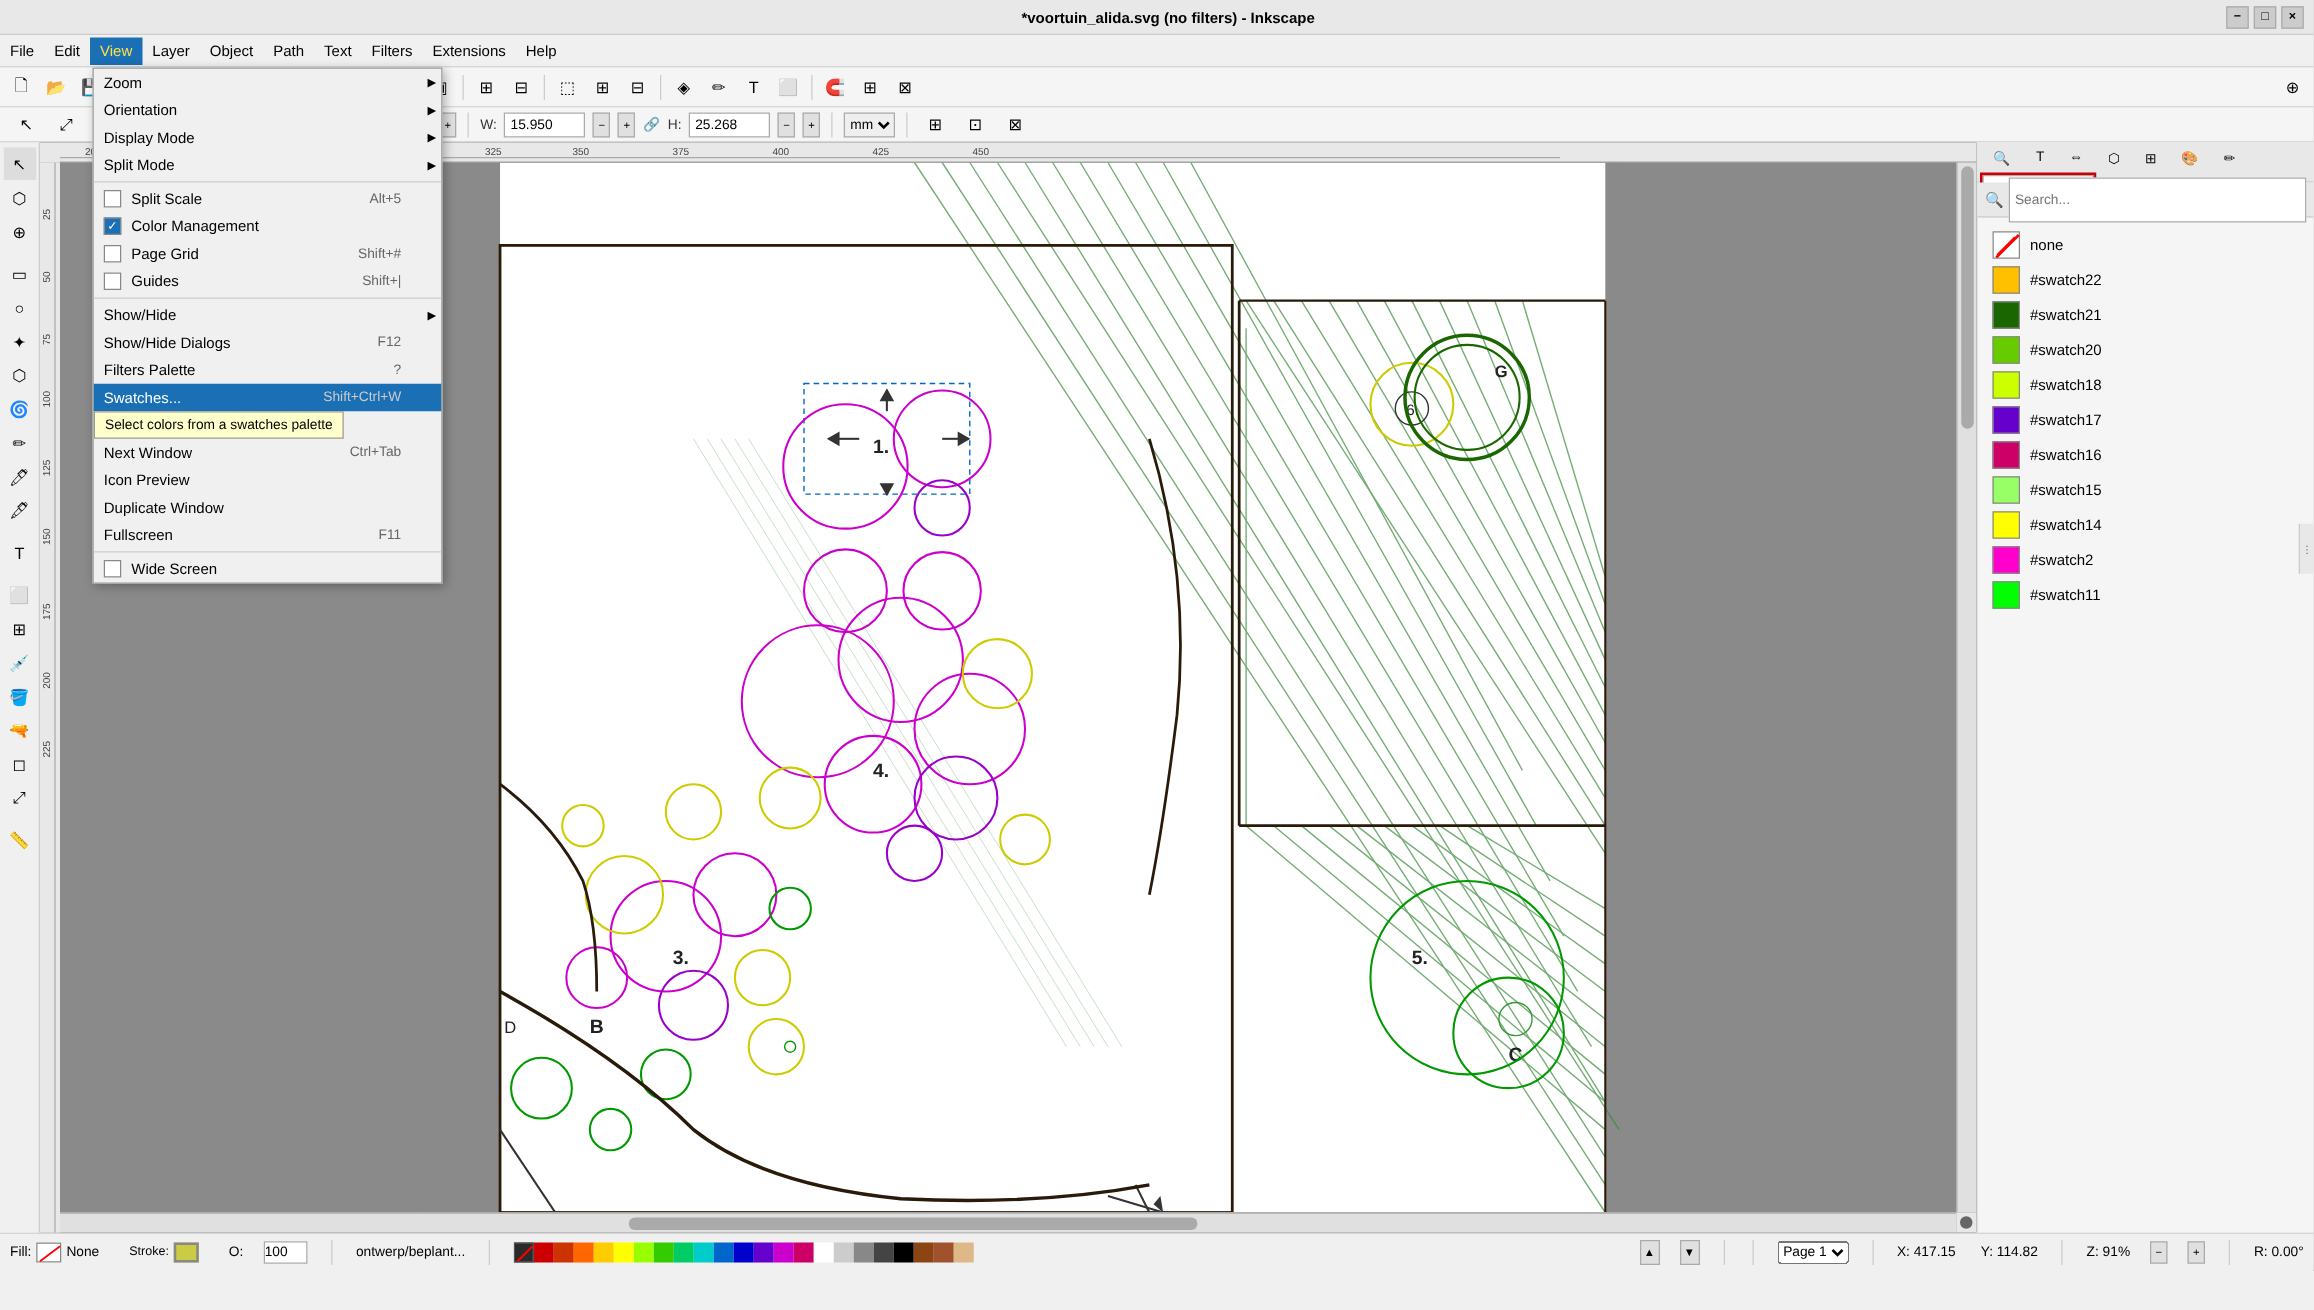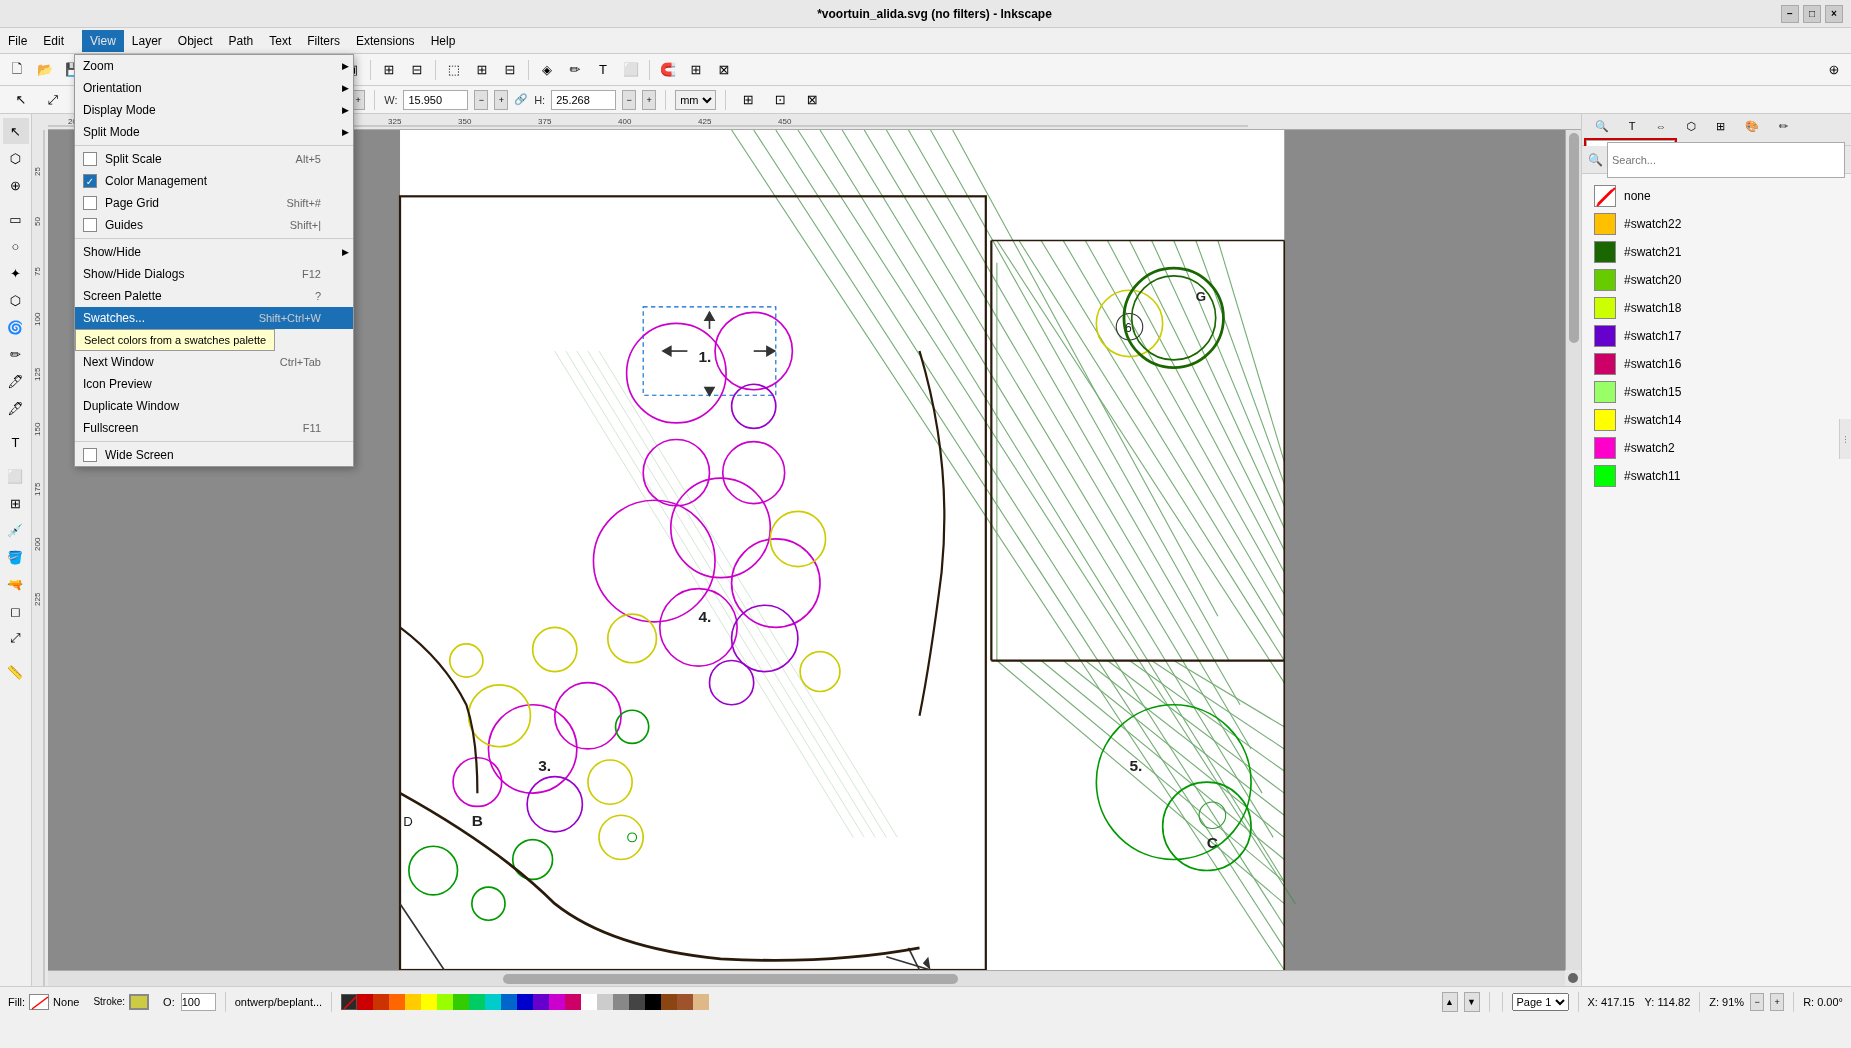--- a/index.html
+++ b/index.html
@@ -26,21 +26,21 @@
       background: #f0f0f0;
       display: flex;
       align-items: center;
       border-bottom: 1px solid #ccc;
     }
     .menu-item {
       padding: 4px 8px;
       cursor: pointer;
       font-size: 12px;
     }
-    .menu-item.active { background: #1a6fb5; color: #e5e5e5; margin-left: 10px; }
+    .menu-item.active { background: #1a6fb5; color: #fde047; }
 
     
     #toolbar {
       height: 32px;
       background: #f5f5f5;
       border-bottom: 1px solid #ccc;
       display: flex;
       align-items: center;
       padding: 0 4px;
       gap: 2px;
@@ -199,21 +199,21 @@
     .swatch-label { font-size: 12px; }
 
     
     #statusbar {
       height: 32px;
       background: #f0f0f0;
       border-top: 1px solid #ccc;
       display: flex;
       align-items: center;
       padding: 0 8px;
-      gap: 6px;
+      gap: 16px;
       font-size: 11px;
     }
 
     
     #dropdown-menu {
       position: fixed;
       top: 54px;
       left: 74px;
       background: #f0f0f0;
       border: 1px solid #999;
@@ -799,21 +799,21 @@
   </div>
   <div class="menu-separator"></div>
   <div class="menu-group-item has-submenu">
     <span>Show/Hide</span>
   </div>
   <div class="menu-group-item">
     <span>Show/Hide Dialogs</span>
     <span class="shortcut">F12</span>
   </div>
   <div class="menu-group-item">
-    <span>Screen Palette</span>
+    <span>Filters Palette</span>
     <span class="shortcut">?</span>
   </div>
 
   <div class="menu-group-item menu-highlighted" style="background:#1a6fb5;color:white;position:relative;">
     <span>Swatches...</span>
     <span class="shortcut" style="color:#ccc;">Shift+Ctrl+W</span>
 
     <div class="tooltip-box" style="position:absolute;left:0;top:100%;background:#ffffcc;border:1px solid #999;padding:4px 8px;font-size:11px;color:#000;white-space:nowrap;z-index:1001;">
       <span>Select colors from a swatches palette</span>
     </div>

